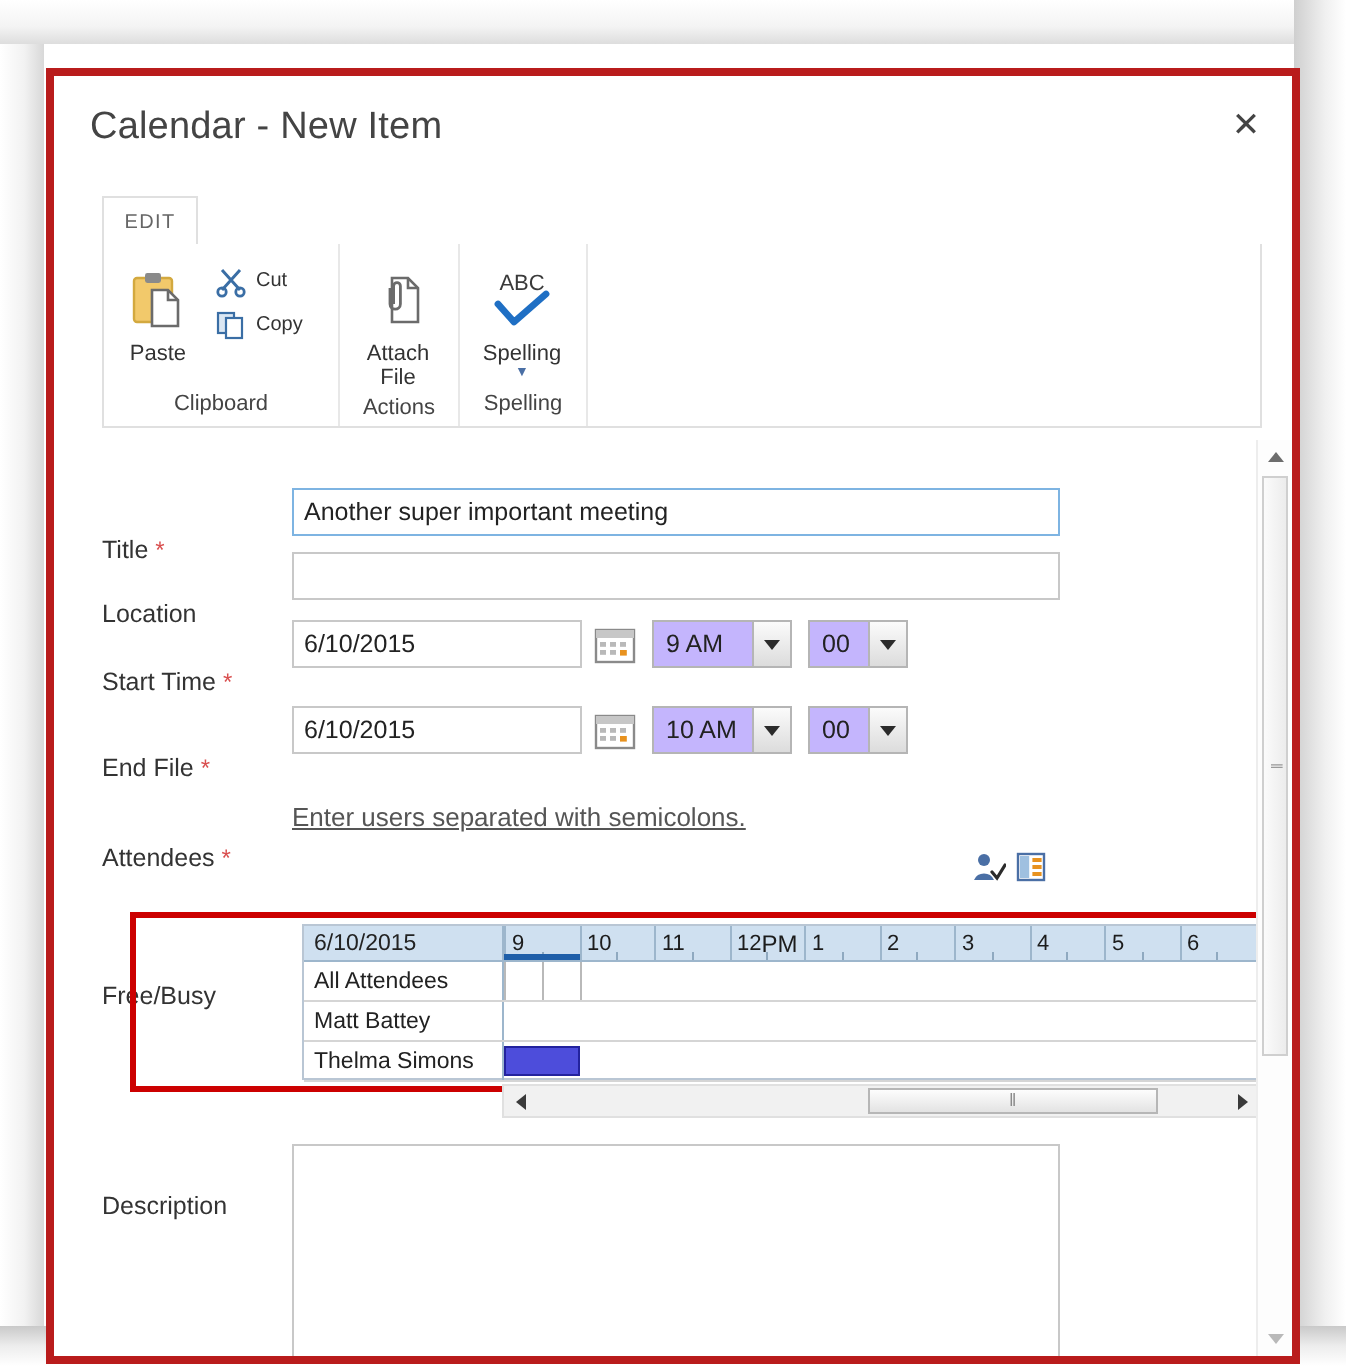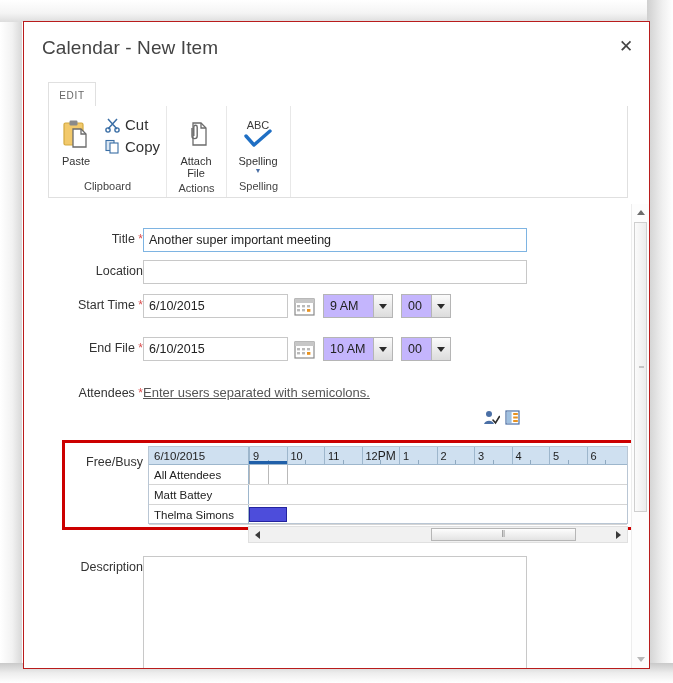--- a/index.html
+++ b/index.html
@@ -43,25 +43,25 @@
     position: absolute;
     left: 0; bottom: 0;
     width: 673px; height: 20px;
     background: linear-gradient(to top, #ffffff 0%, #ededed 50%, #c9c9c9 100%);
   }
 
   
   #dialog {
     position: absolute;
     left: 23px;
-    top: 21px;
+    top: 34px;
     width: 627px;
     height: 648px;
     background: #ffffff;
-    border: 1px solid #b91c1c;
+    border: 4px solid #b91c1c;
     box-sizing: border-box;
     overflow: hidden;
   }
 
   
   .titlebar {
     position: absolute;
     left: 0; top: 0;
     width: 100%;
     height: 55px;
@@ -179,21 +179,21 @@
     margin-top: 2px;
   }
   .small-btn {
     display: flex;
     align-items: center;
     cursor: pointer;
     height: 22px;
     padding-right: 4px;
   }
   .small-btn .si { width: 22px; display:flex; align-items:center; justify-content:center; }
-  .small-btn .sl { font-size: 15px; color: #333333; margin-left: 2px; }
+  .small-btn .sl { font-size: 10px; color: #333333; margin-left: 2px; }
   .dd-arrow {
     font-size: 7px;
     color: #4a6fa5;
     line-height: 6px;
     margin-top: 1px;
   }
 
   
   .form-area {
     position: absolute;
@@ -205,23 +205,24 @@
   .row {
     position: absolute;
     left: 0;
     display: flex;
     align-items: flex-start;
   }
   .flabel {
     width: 95px;
     font-size: 12.5px;
     color: #333333;
-    text-align: right;
+    text-align: left;
     padding-top: 4px;
     white-space: nowrap;
+    margin-top: 20px;
   }
   .req { color: #d94f4f; font-size: 12px; }
 
   .tinput {
     box-sizing: border-box;
     border: 1px solid #c8c8c8;
     background: #ffffff;
     font-family: "Liberation Sans", sans-serif;
     font-size: 12.5px;
     color: #222222;

